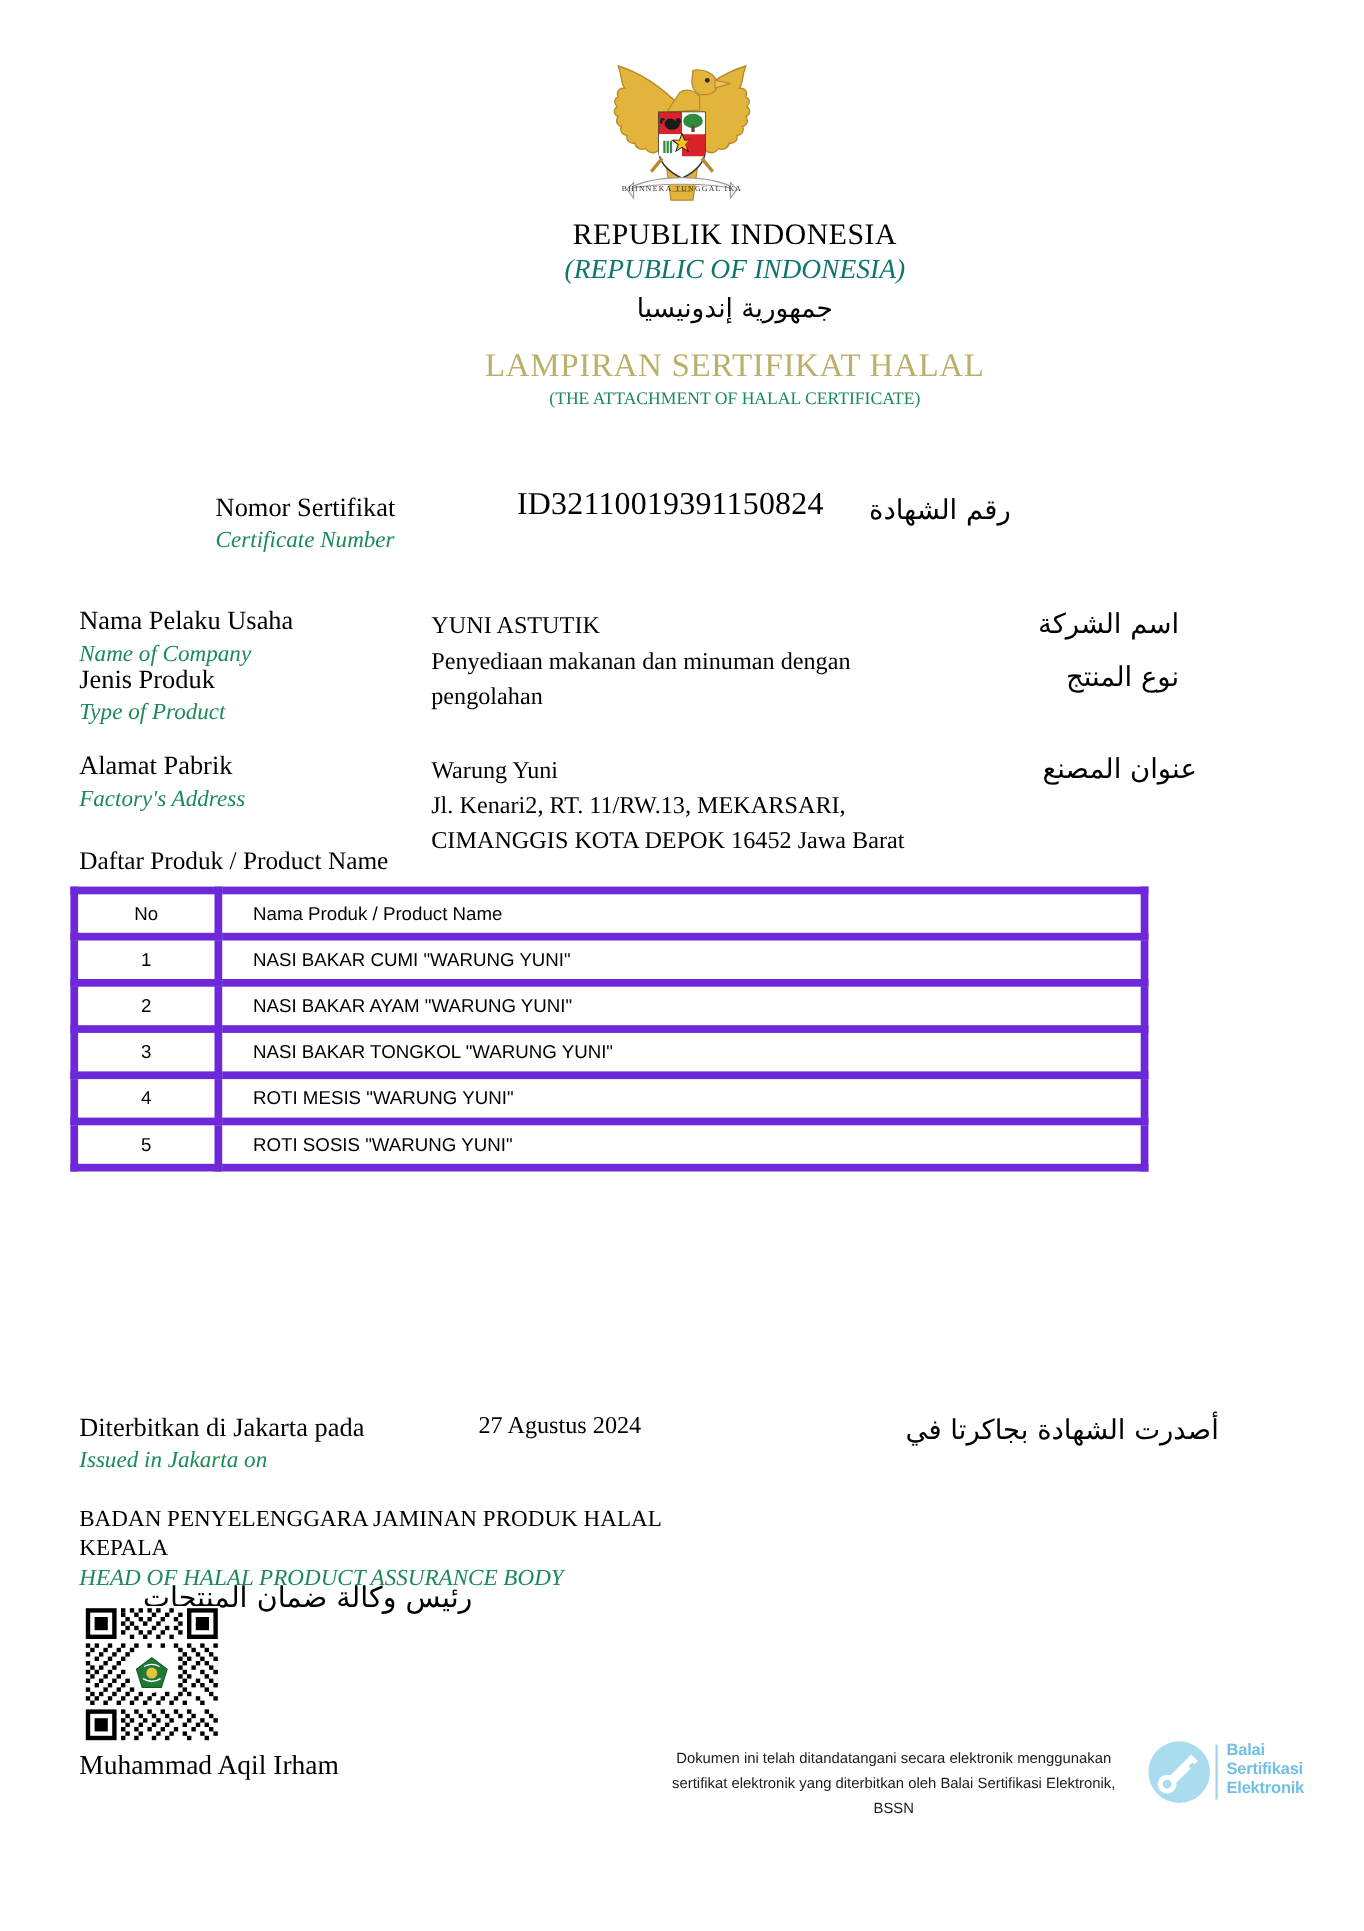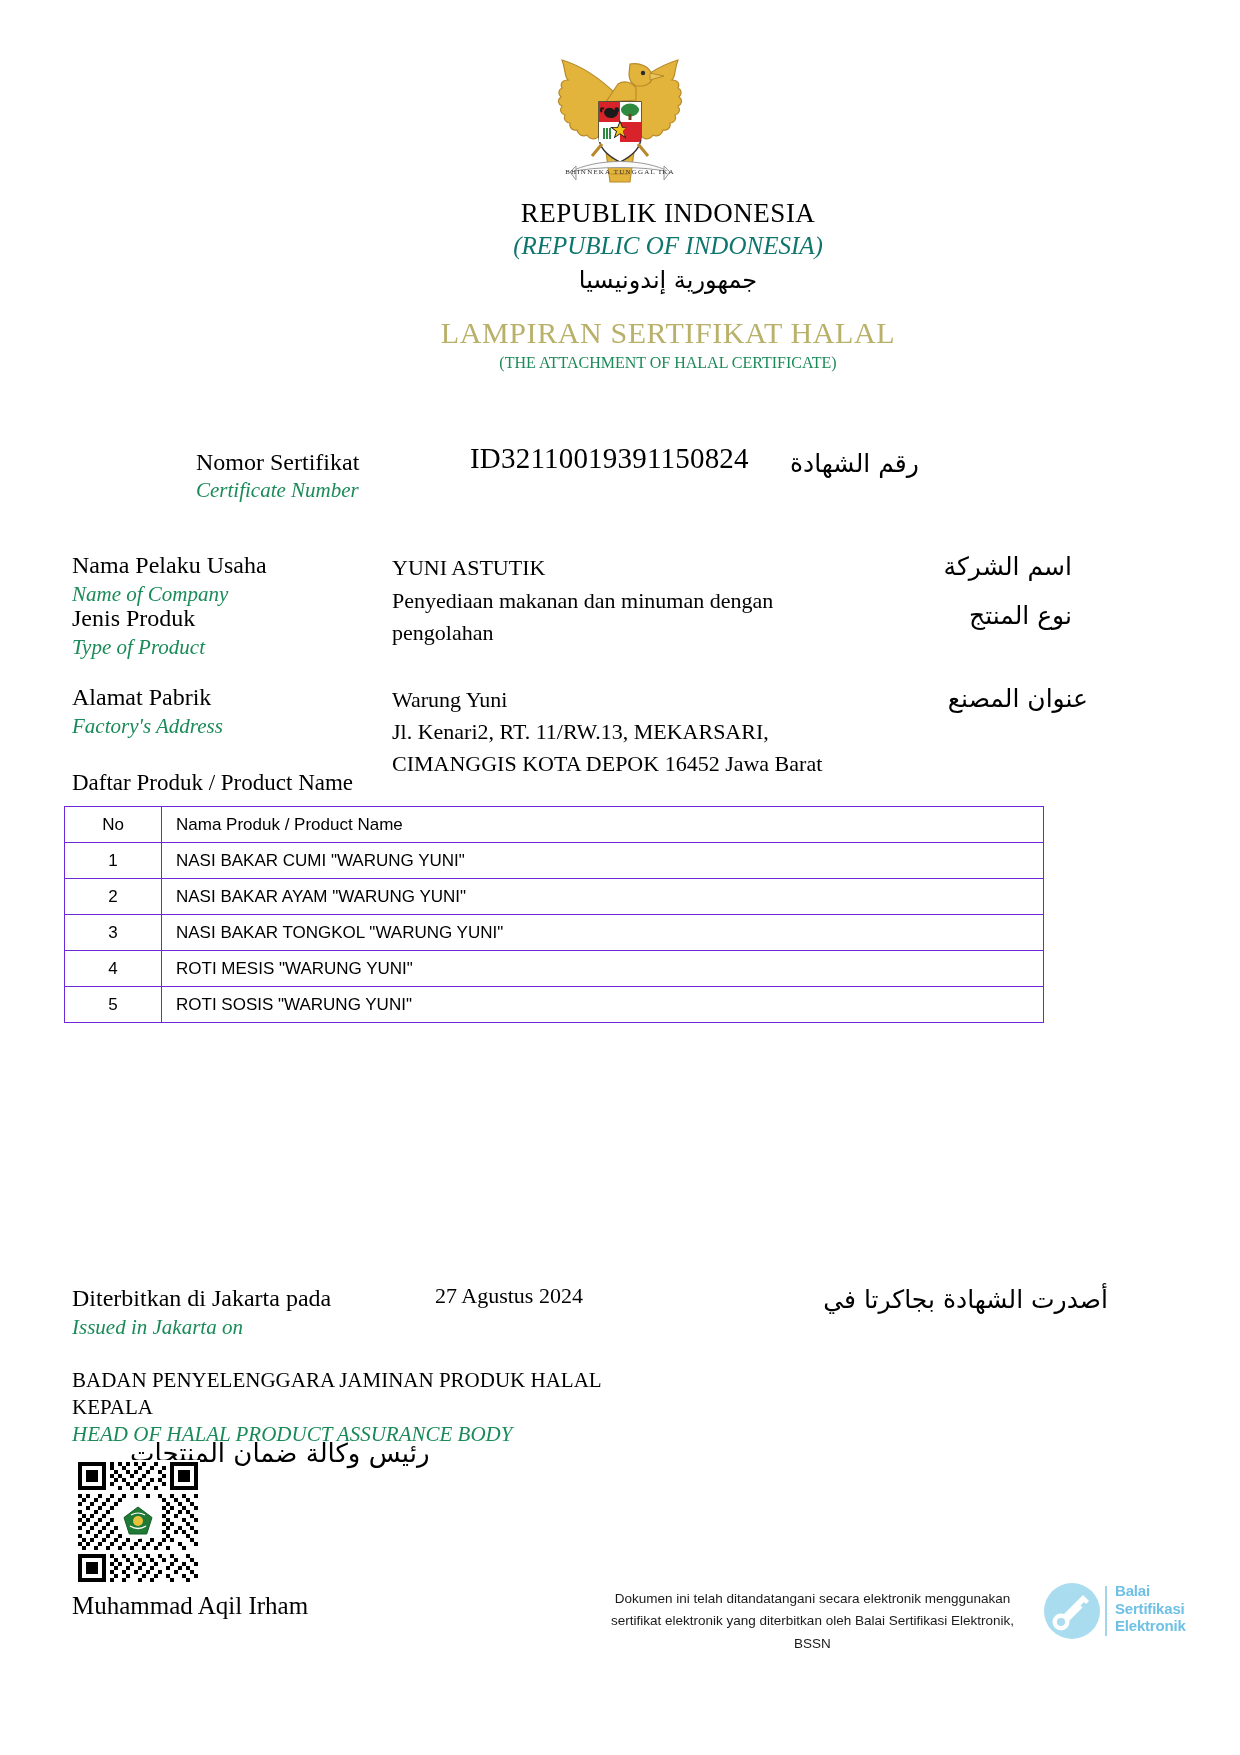--- a/index.html
+++ b/index.html
@@ -174,25 +174,25 @@
   }
   .ptable {
     position: absolute;
     left: 64px;
     top: 806px;
     width: 980px;
     border-collapse: collapse;
     table-layout: fixed;
   }
   .ptable th, .ptable td {
-    border: 1px solid #6d28d9;
+    border: 7px solid #6d28d9;
     font-family: "Liberation Sans", sans-serif;
     font-size: 17px;
     color: #000;
-    padding: 0 14px;
+    padding: 0 28px;
     height: 35px;
     text-align: left;
     font-weight: normal;
   }
   .ptable .col-no {
     width: 68px;
     text-align: center;
   }
   .page-total {
     position: absolute;

